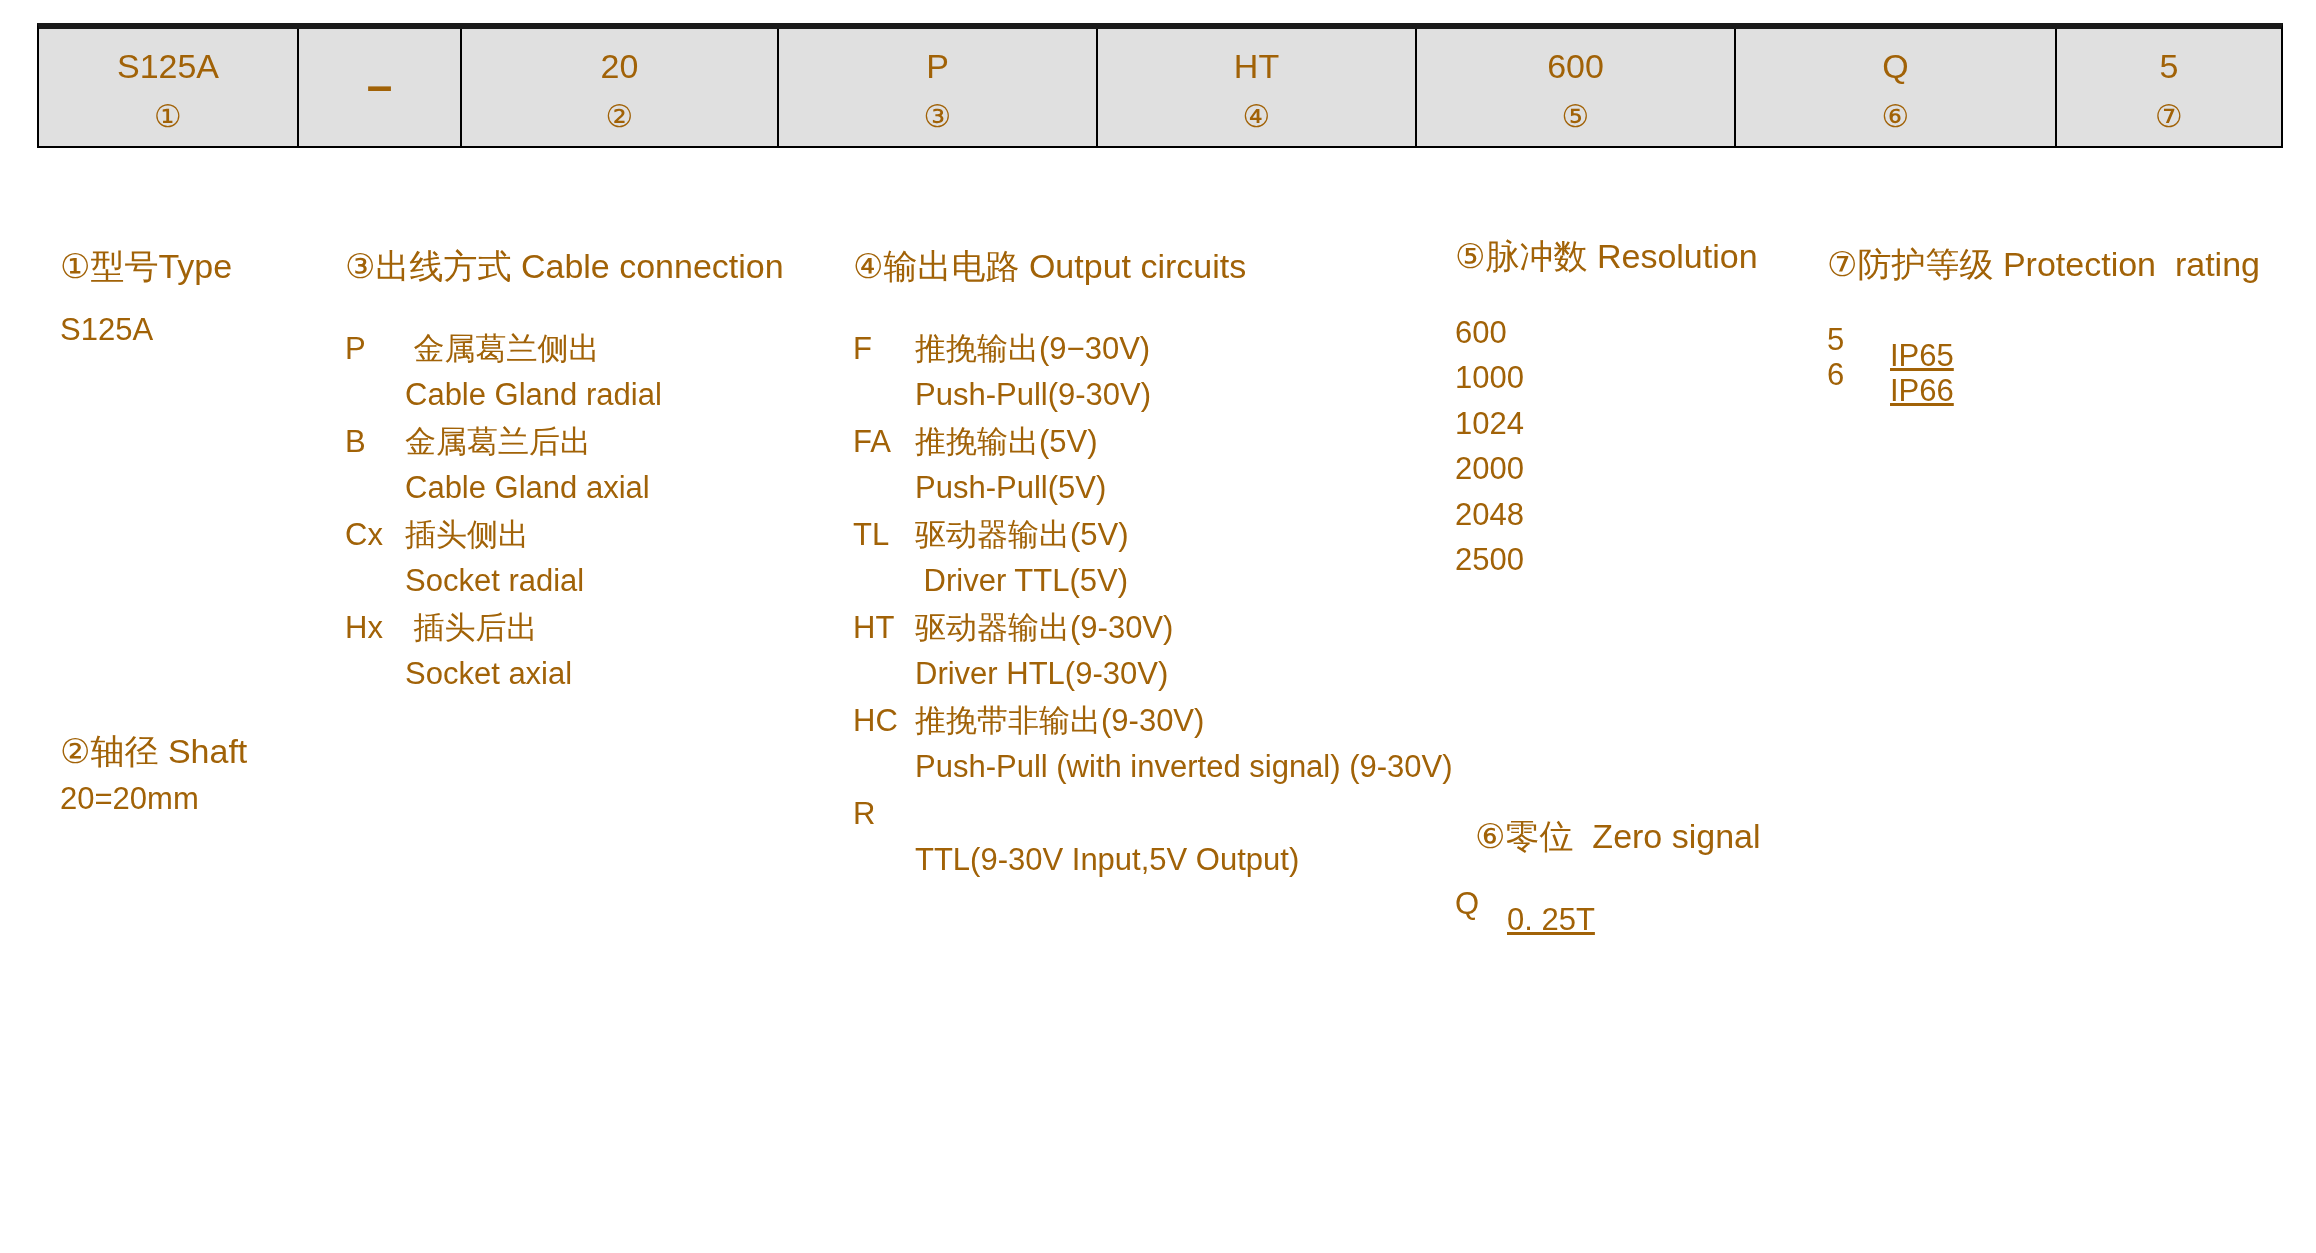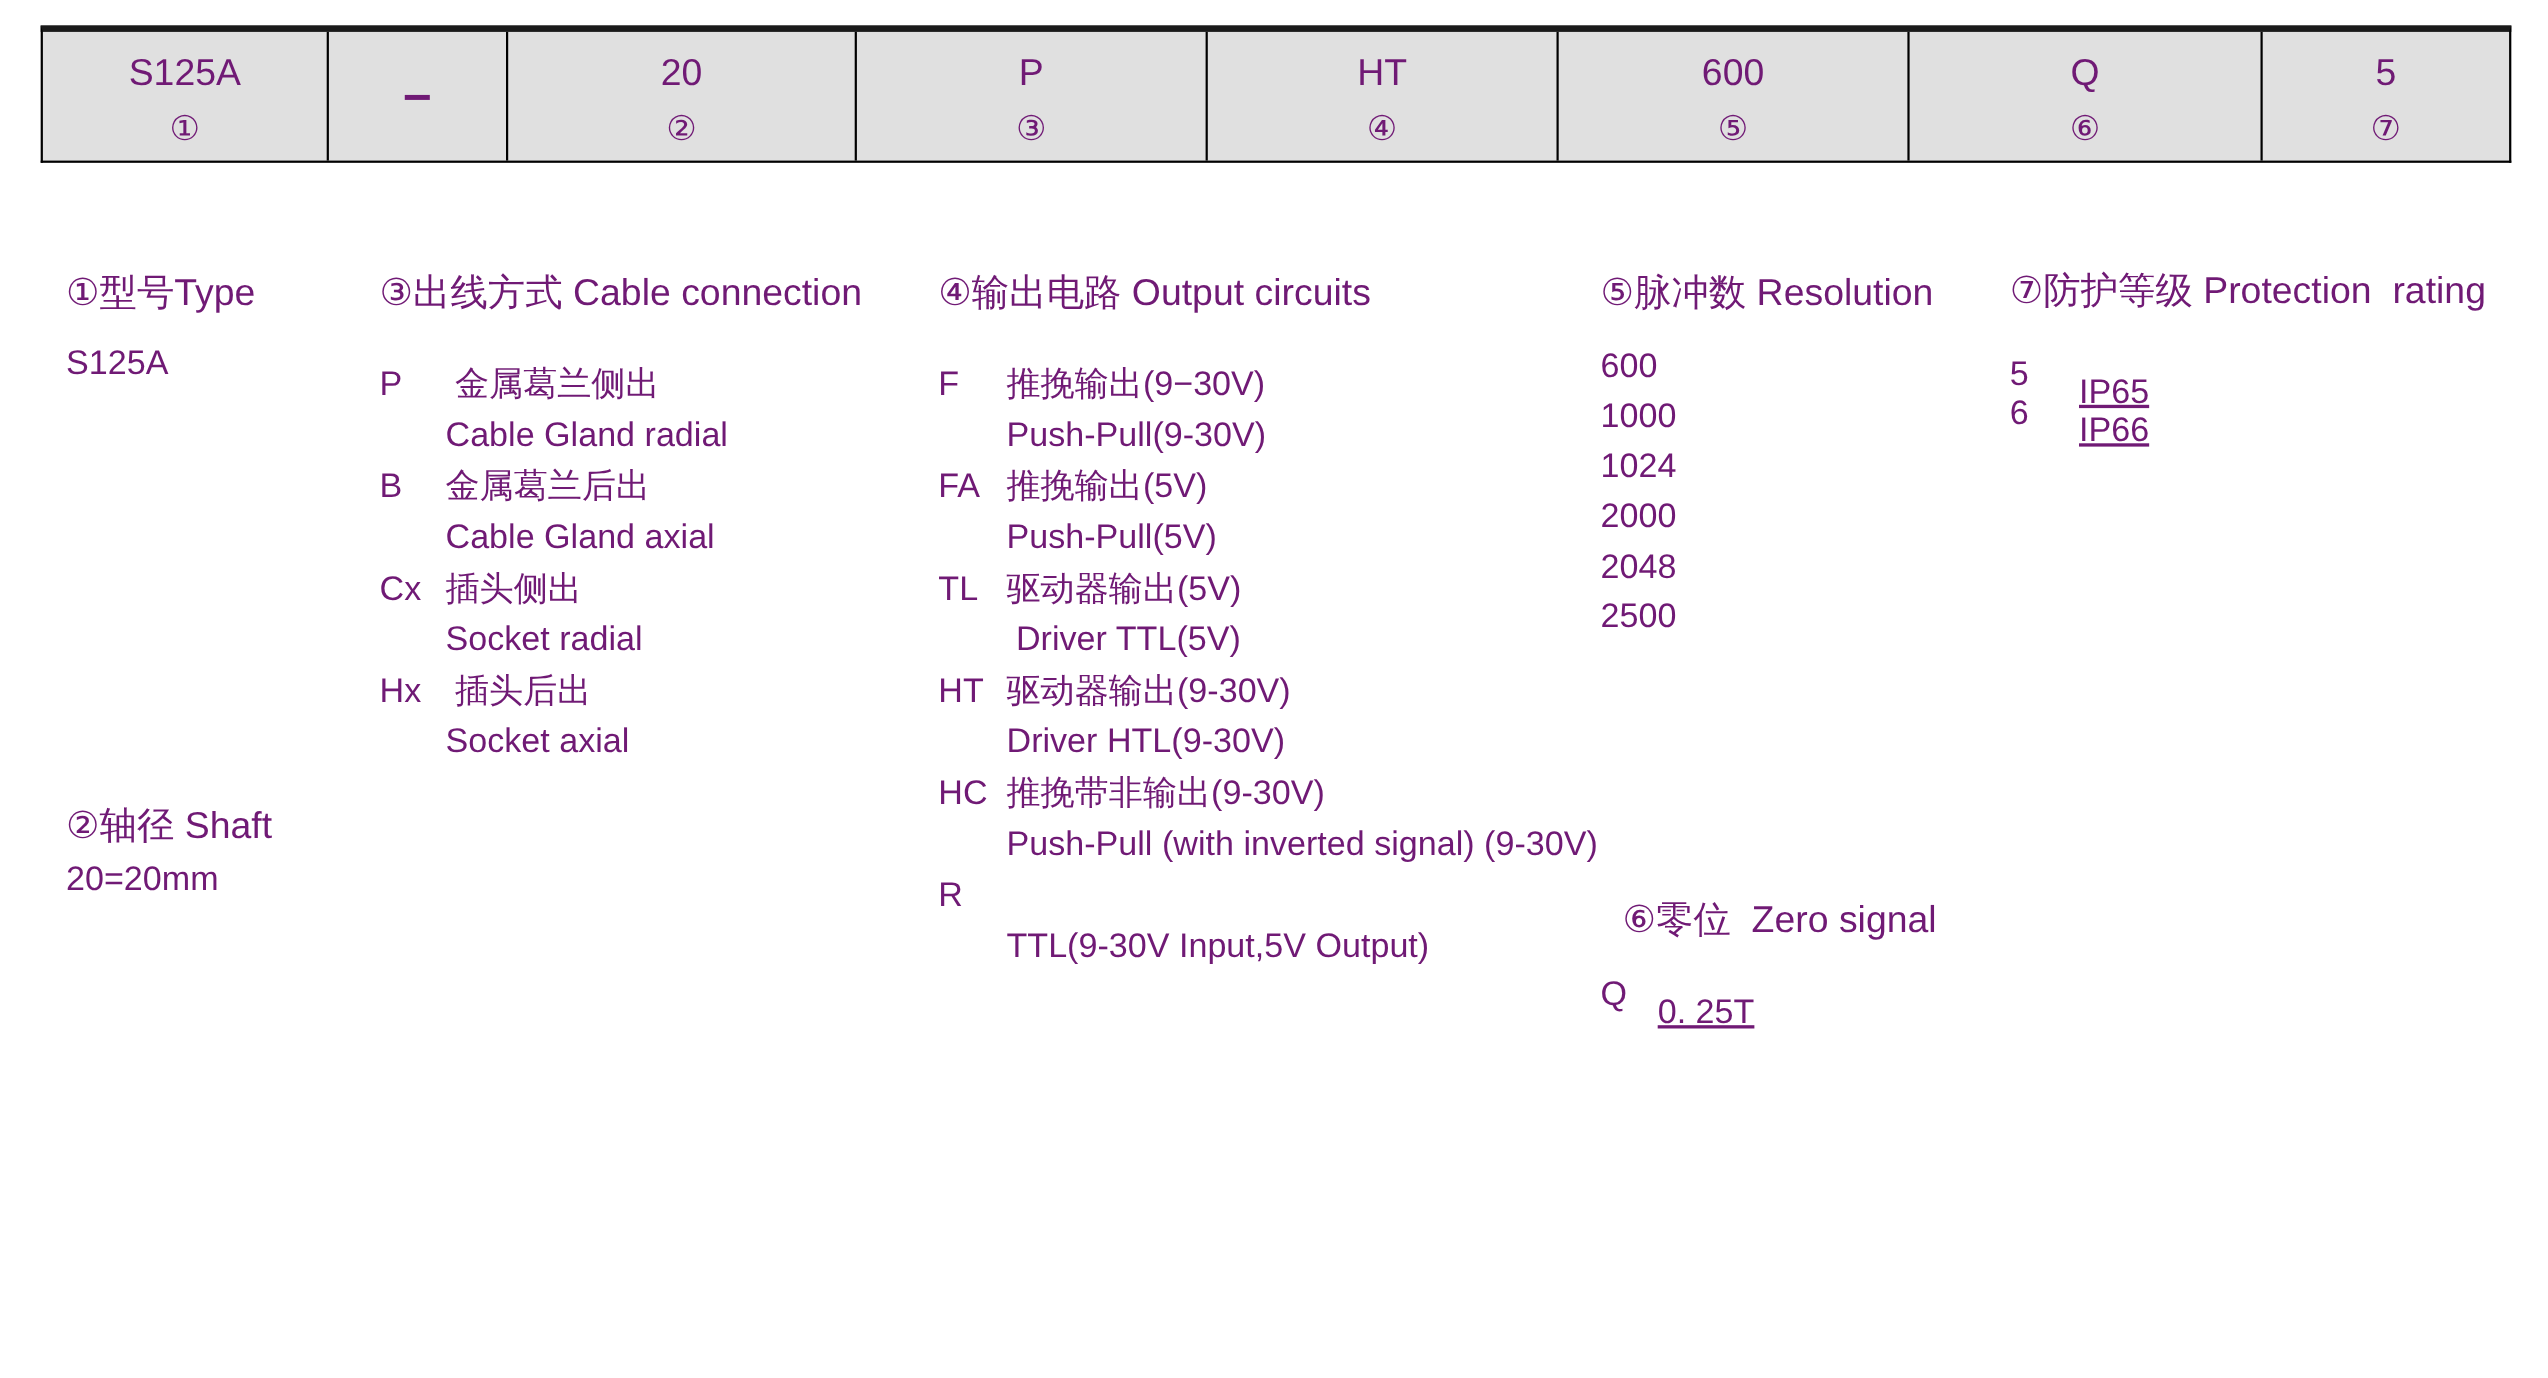--- a/index.html
+++ b/index.html
@@ -2,21 +2,21 @@
 <html><head>
 <meta charset="utf-8">
 <style>
   html, body { margin: 0; padding: 0; background: #ffffff; }
   .page {
     position: relative;
     width: 2316px;
     height: 1253px;
     background: #ffffff;
     font-family: "Liberation Sans", "DejaVu Sans", sans-serif;
-    color: #701a75;
+    color: #a16207;
     overflow: hidden;
   }
 
   
   .code-table {
     position: absolute;
     left: 37px;
     top: 23px;
     width: 2246px;
     height: 125px;
@@ -217,21 +217,21 @@
       <span class="opt-code">HC</span>
       <span class="opt-zh indent-62">推挽带非输出(9-30V)</span>
       <span class="opt-en indent-62">Push-Pull (with inverted signal) (9-30V)</span>
     </div>
     <div class="opt">
       <span class="opt-code">R</span>
       <span class="opt-en indent-62">TTL(9-30V Input,5V Output)</span>
     </div>
   </div>
 
-  <div class="abs heading" style="left:1455px; top:246px;">⑤脉冲数 Resolution</div>
+  <div class="abs heading" style="left:1455px; top:236px;">⑤脉冲数 Resolution</div>
   <div class="abs" style="left:1455px; top:312px;">
     <div class="res-item">600</div>
     <div class="res-item">1000</div>
     <div class="res-item">1024</div>
     <div class="res-item">2000</div>
     <div class="res-item">2048</div>
     <div class="res-item">2500</div>
   </div>
 
   <div class="abs heading" style="left:1455px; top:816px;margin-left:20px;">⑥零位  Zero signal</div>

